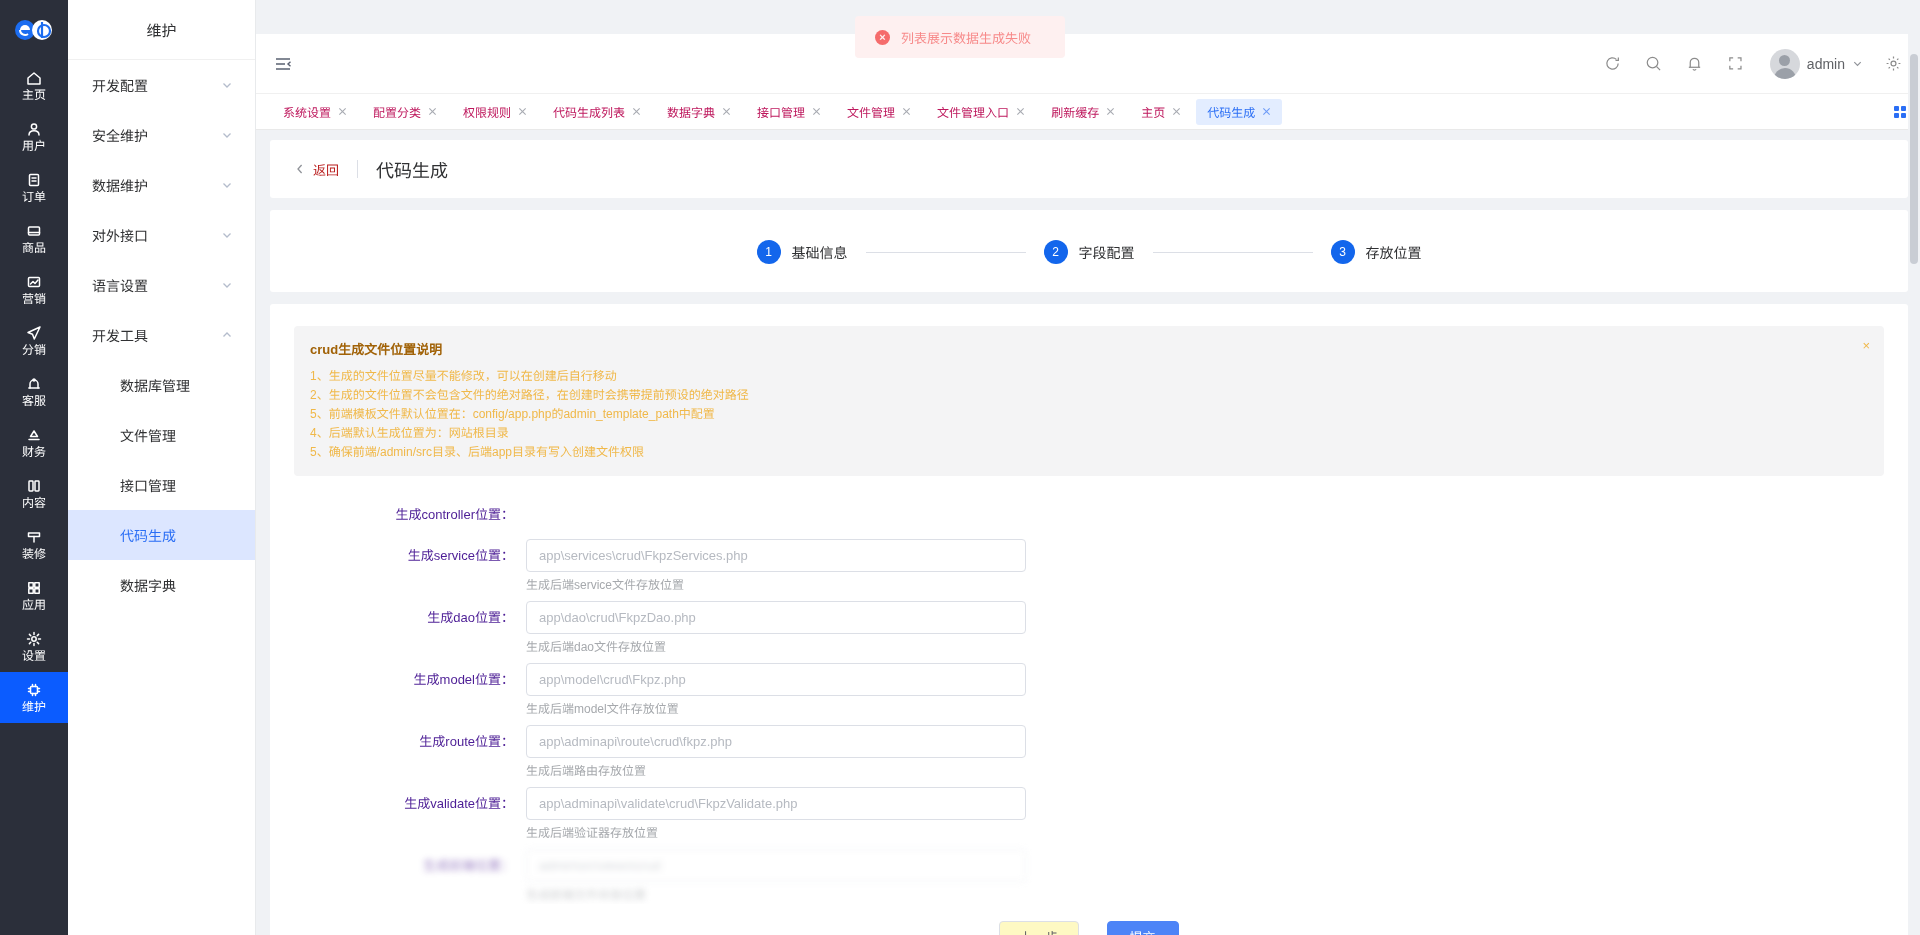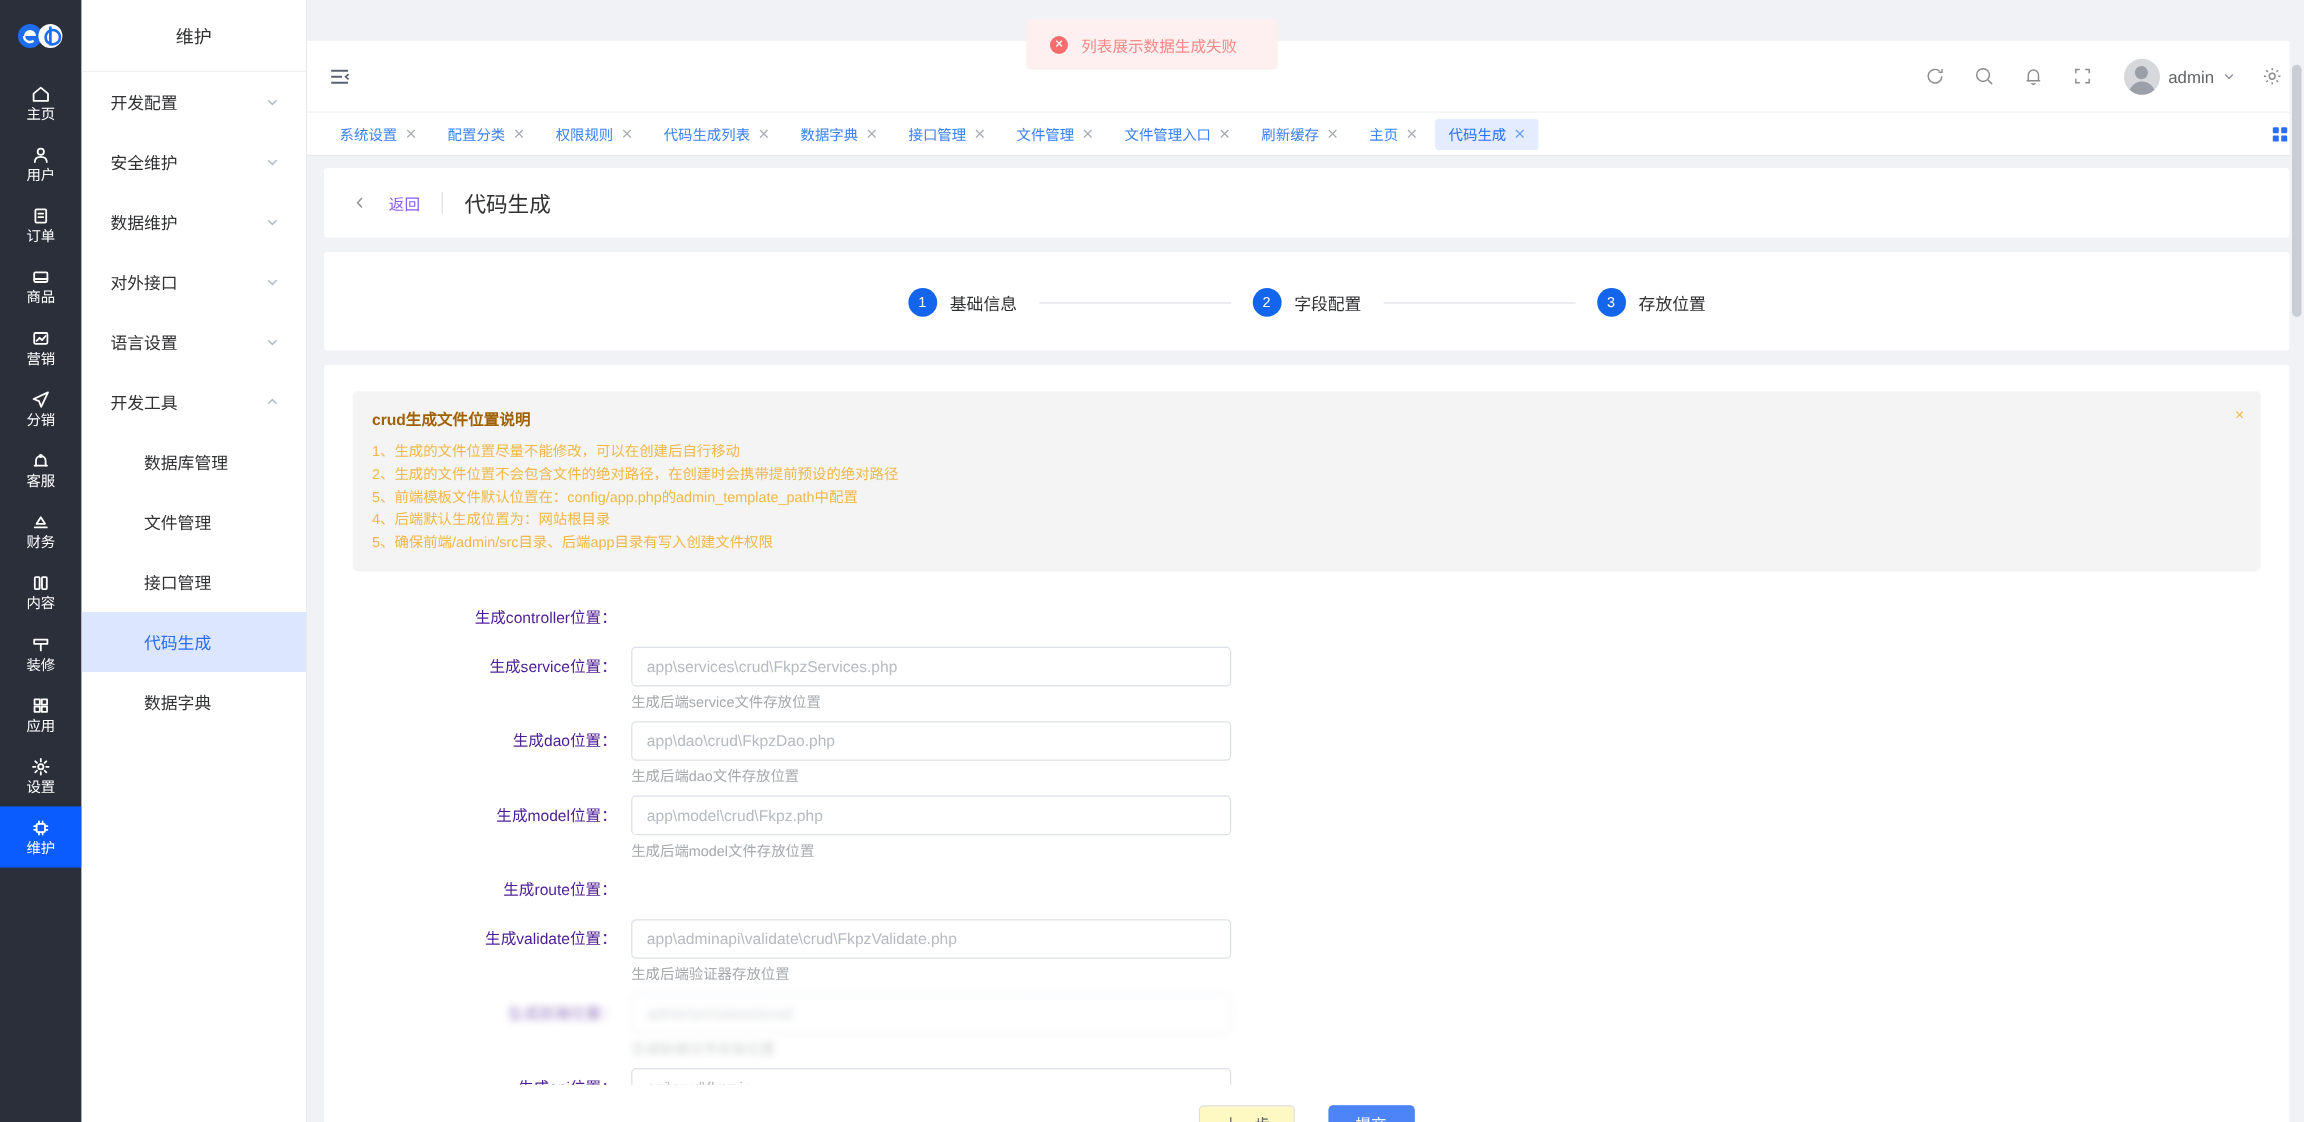--- a/index.html
+++ b/index.html
@@ -87,41 +87,41 @@
   .gear-btn { margin-left: 22px; color: #8c8c8c; cursor: pointer; display:flex;}
 
   .tabbar {
     height: 36px; background: #ffffff; border-bottom: 1px solid #e9e9e9;
     display: flex; align-items: center; padding: 0 4px 0 16px;
     flex: 0 0 36px; position: relative;
   }
   .tab {
     display: inline-flex; align-items: center; gap: 7px;
     height: 26px; padding: 0 11px; margin-right: 4px;
-    font-size: 12px; color: #3b82f6; border-radius: 3px;
+    font-size: 12px; color: #be185d; border-radius: 3px;
     cursor: pointer; white-space: nowrap;
   }
   .tab.active { background: #e3edff; color: #2a6ef5; }
   .tab .x { color: #a8abb2; font-size: 11px; line-height: 1; display:flex;}
   .tab.active .x { color: #6e9bf7; }
   .tabbar-right { margin-left: auto; padding-right: 10px; display: flex; align-items: center;}
   .grid-icon { display: grid; grid-template-columns: 5px 5px; grid-template-rows: 5px 5px; gap: 2px; cursor:pointer;}
   .grid-icon i { background: #2a6ef5; display: block; border-radius: 1px;}
 
   
   .content {
     flex: 1 1 auto; overflow: hidden; position: relative;
     padding: 10px 12px 0 14px;
   }
   .page-head {
     background: #fff; height: 58px; border-radius: 3px;
     display: flex; align-items: center; padding: 0 24px;
     margin-bottom: 12px;
   }
-  .back-link { display:flex; align-items:center; gap:18px; color:#8b5cf6; font-size:13px; cursor:pointer;}
+  .back-link { display:flex; align-items:center; gap:7px; color:#b91c1c; font-size:13px; cursor:pointer;}
   .back-link .chev { color:#909399; display:flex;}
   .head-div { width:1px; height:18px; background:#dcdfe6; margin:0 18px;}
   .page-title { font-size: 18px; color: #303133; font-weight: 400;}
 
   .card {
     background: #fff; border-radius: 3px;
     position: relative;
   }
   .steps-card { padding: 30px 0 28px; margin-bottom: 12px; }
   .steps { display: flex; align-items: center; justify-content: center; }
@@ -625,20 +625,21 @@
             <div class="form-row">
               <div class="form-label">生成dao位置：</div>
               <div class="form-ctrl"><input class="form-input" type="text" readonly="" placeholder="app\dao\crud\FkpzDao.php" style=""><div class="form-tip">生成后端dao文件存放位置</div></div>
             </div>
             <div class="form-row">
               <div class="form-label">生成model位置：</div>
               <div class="form-ctrl"><input class="form-input" type="text" readonly="" placeholder="app\model\crud\Fkpz.php" style=""><div class="form-tip">生成后端model文件存放位置</div></div>
             </div>
             <div class="form-row">
               <div class="form-label">生成route位置：</div>
+              <div class="form-ctrl"><input class="form-input" type="text" readonly="" placeholder="app\adminapi\route\crud\fkpz.php" style=""><div class="form-tip">生成后端路由存放位置</div></div>
             </div>
             <div class="form-row">
               <div class="form-label">生成validate位置：</div>
               <div class="form-ctrl"><input class="form-input" type="text" readonly="" placeholder="app\adminapi\validate\crud\FkpzValidate.php" style=""><div class="form-tip">生成后端验证器存放位置</div></div>
             </div>
           </div>
 
         <div class="form-row fade-row">
           <div class="form-label">生成前端位置：</div>
           <div class="form-ctrl">

